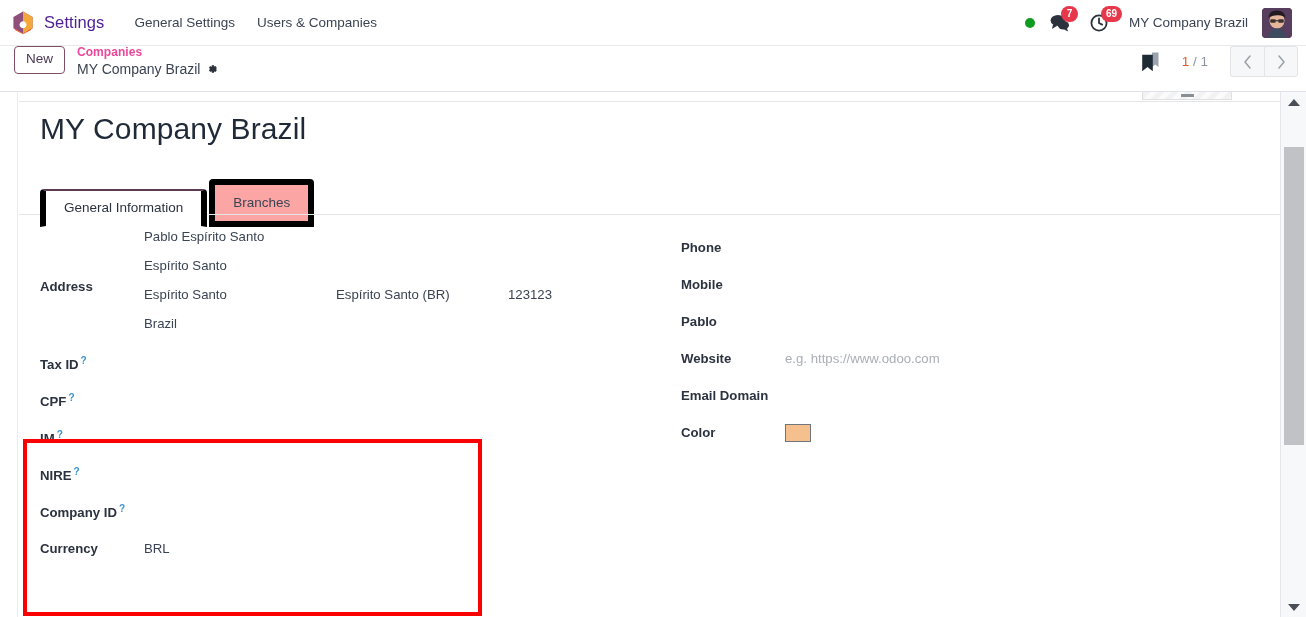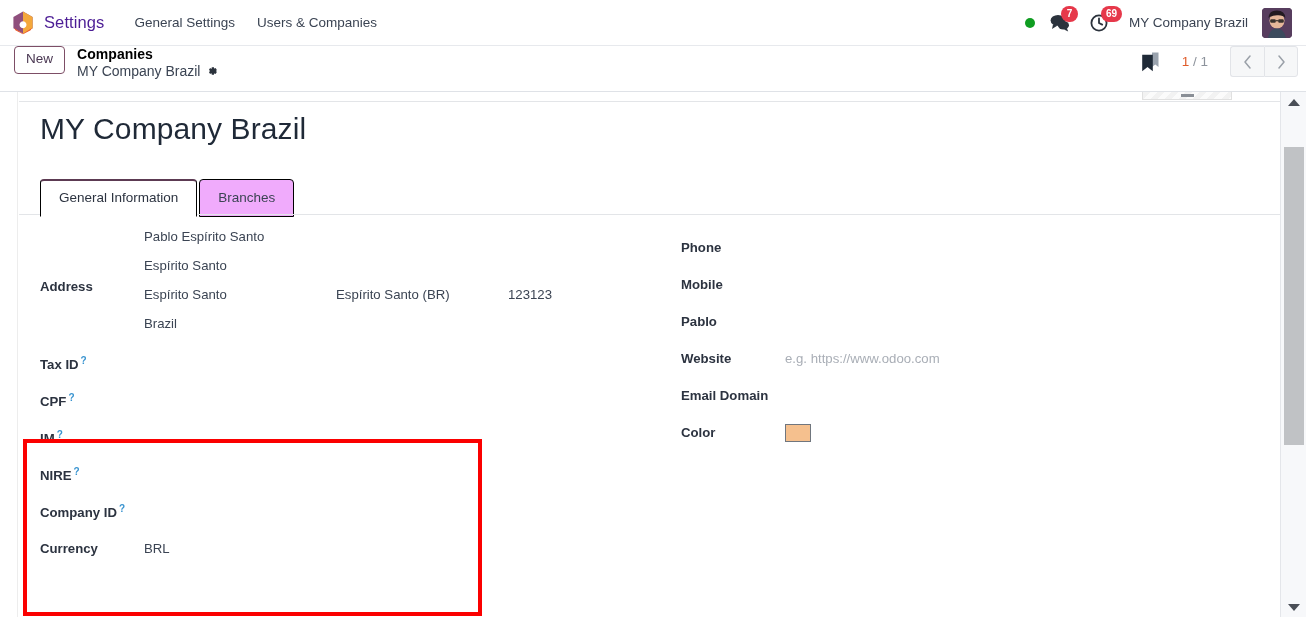--- a/index.html
+++ b/index.html
@@ -110,22 +110,22 @@
     background: #ffffff;
     font-size: 13.5px;
     border-radius: 4px;
     padding: 4px 11px 5px;
     cursor: pointer;
     margin-right: 12px;
     line-height: 1.25;
   }
   .breadcrumb-block { display: flex; flex-direction: column; justify-content: center; gap: 1px; }
   .breadcrumb-parent {
-    font-size: 14px;
-    color: #000000;
+    font-size: 12px;
+    color: #ec4899;
     font-weight: 600;
     cursor: pointer;
     line-height: 1.15;
     letter-spacing: .05px;
   }
   .breadcrumb-current-row { display: flex; align-items: center; gap: 7px; }
   .breadcrumb-current {
     font-size: 14px;
     color: #3b4453;
     line-height: 1.15;
@@ -218,22 +218,22 @@
   .tab-strip {
     position: absolute;
     left: 21px; top: 86px;
     display: flex;
     align-items: flex-end;
     gap: 0;
   }
   .tab {
     font-size: 13.5px;
     padding: 10px 18px 10px;
-    border: 1px solid #000000;
-    background: #f0abfc;
+    border: 6px solid #000000;
+    background: #fca5a5;
     color: #3b4453;
     cursor: pointer;
     border-radius: 4px 4px 0 0;
     margin-right: 2px;
     line-height: 1.2;
     position: relative;
     top: 1px;
   }
   .tab.active {
     background: #ffffff;

